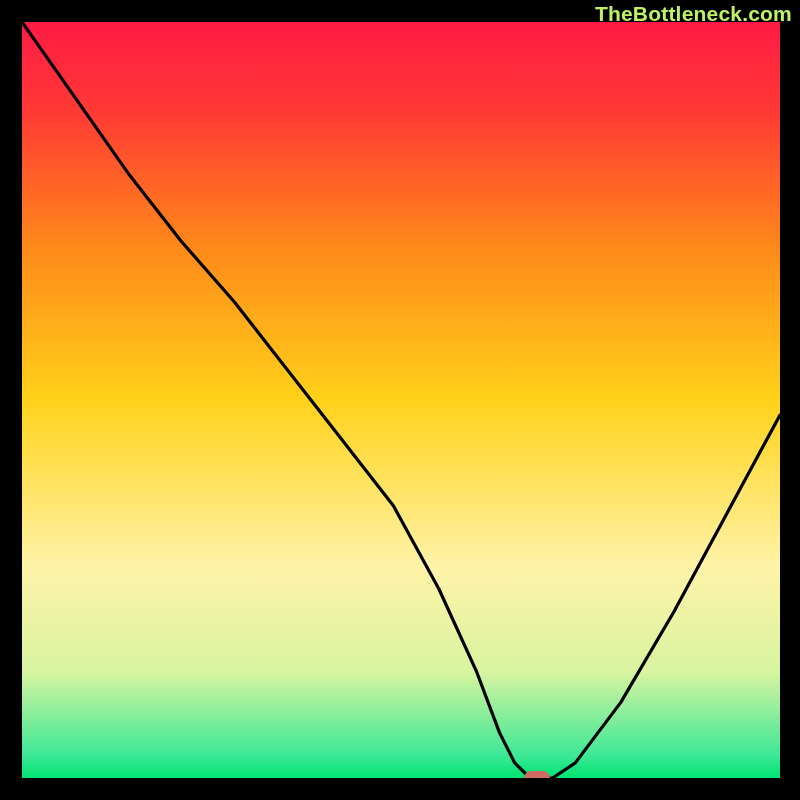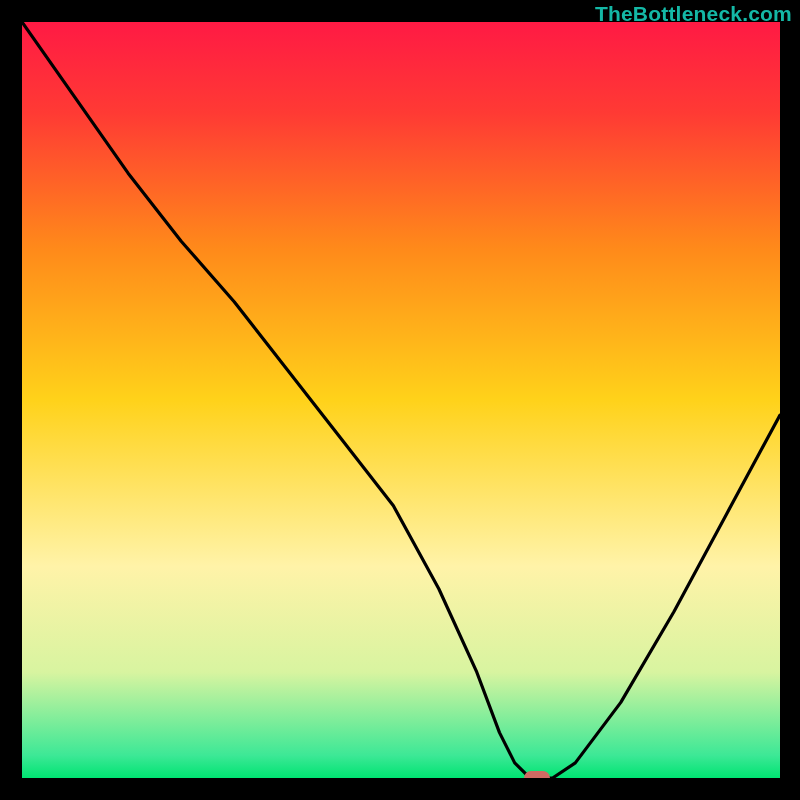--- a/index.html
+++ b/index.html
@@ -45,21 +45,21 @@
     border-radius: 7px;
     transform: translate(-50%, -50%);
   }
   .attribution {
     position: absolute;
     top: 2px;
     right: 8px;
     font-family: Arial, Helvetica, sans-serif;
     font-size: 21px;
     font-weight: 600;
-    color: #14b8a6;
+    color: #bef264;
     letter-spacing: 0.2px;
   }
 </style>
 </head>
 <body>
 <div class="stage">
 
   <div class="attribution">TheBottleneck.com</div>
 
   <div class="plot-area">

